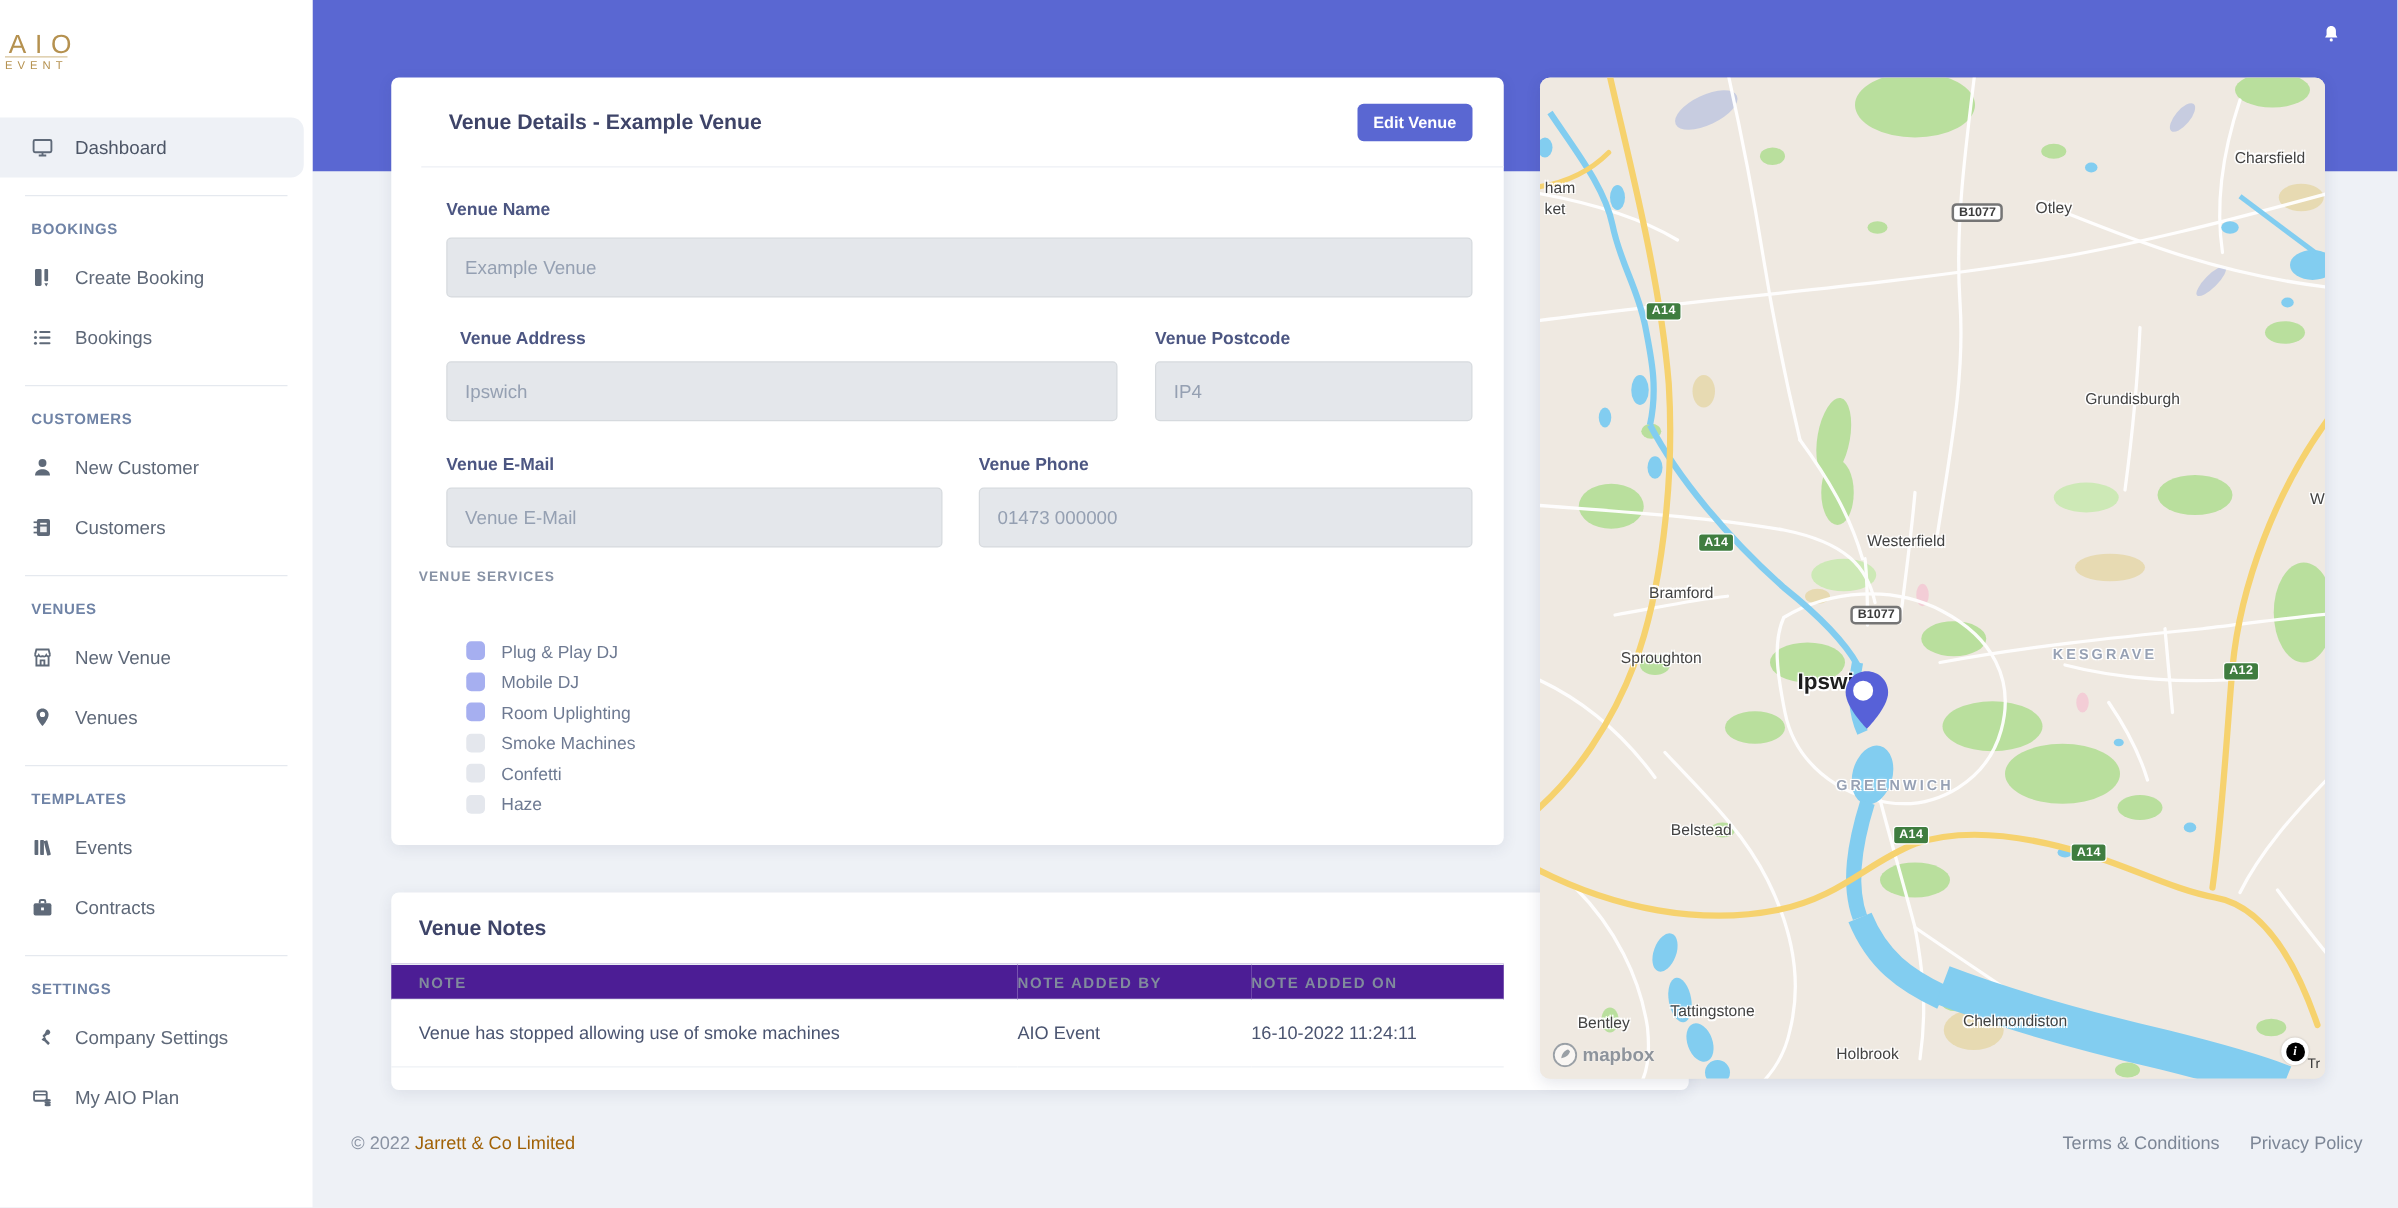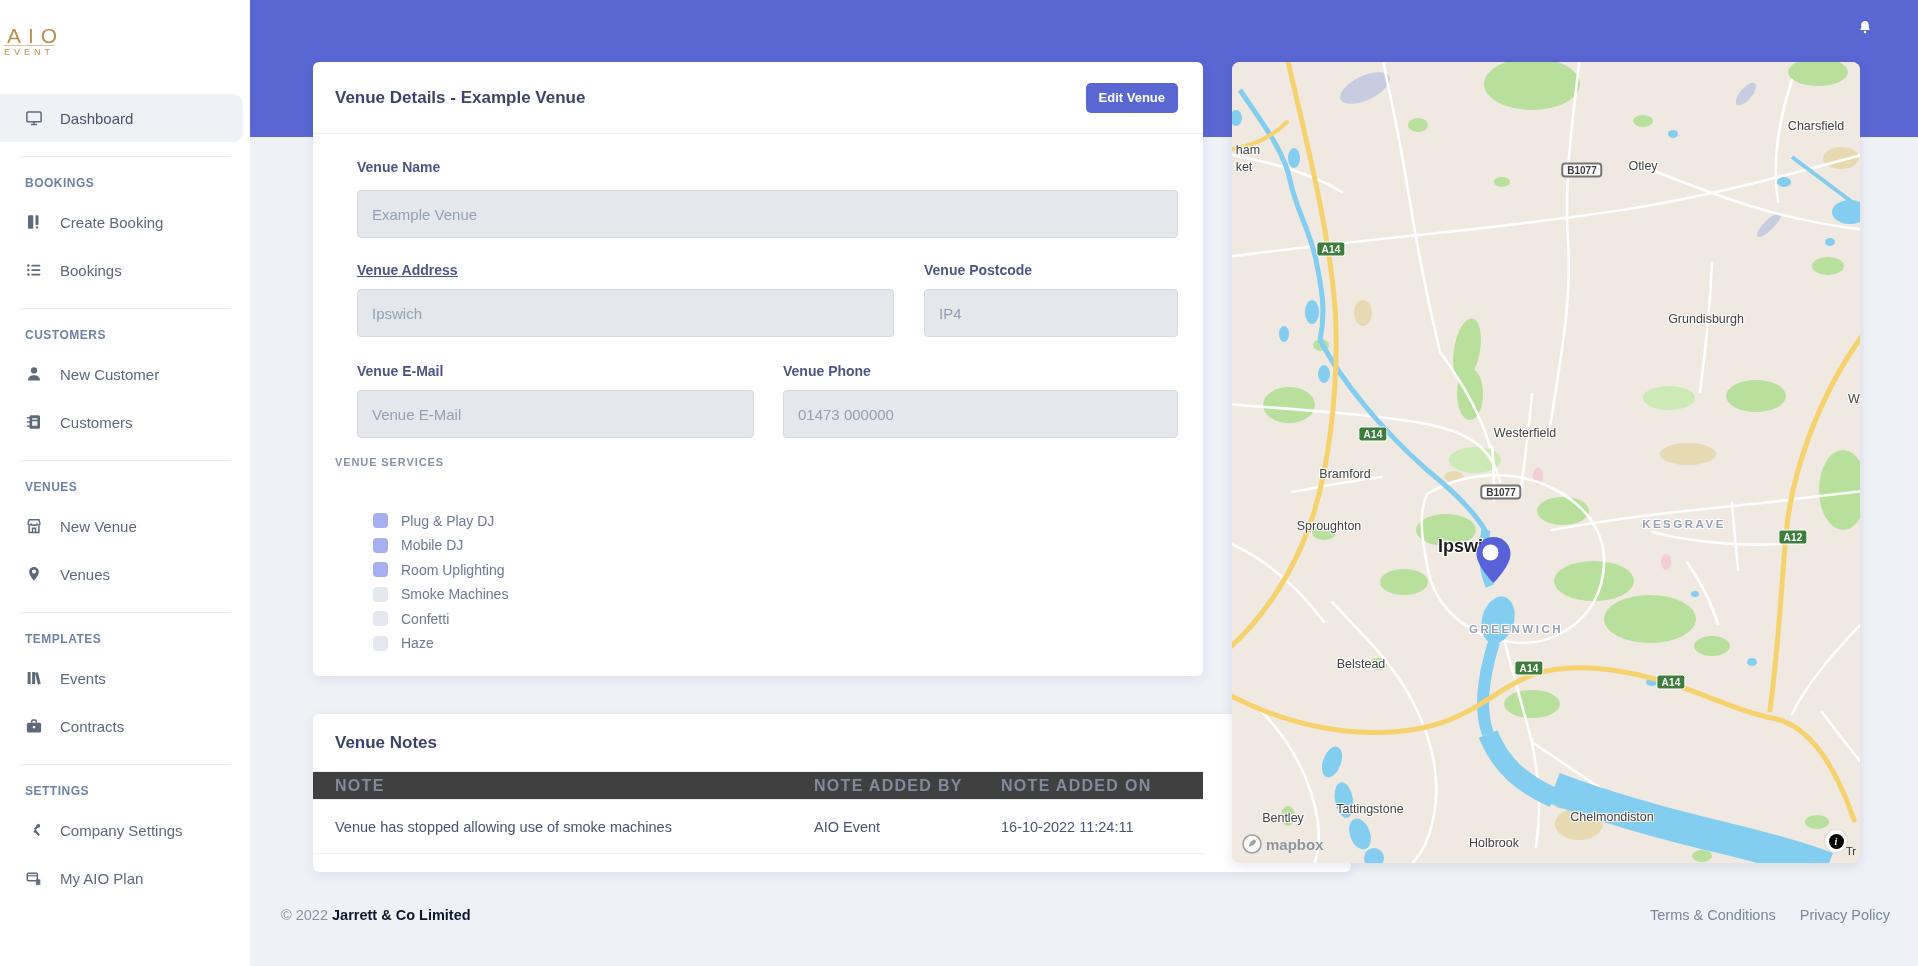--- a/index.html
+++ b/index.html
@@ -19,45 +19,45 @@
   .side-item.active .side-label { color:#4c5566; }
   .side-divider { height:1px; background:#e5e9ef; margin:14px 20px 0 20px; }
   .side-header { margin:19px 0 8px 25px; font-size:12px; font-weight:700; letter-spacing:.5px; color:#6f83a6; }
 
   
   .main { position:absolute; left:250px; top:0; width:1668px; height:966px; }
   .topband { position:absolute; left:0; top:0; width:1668px; height:137px; background:#5a67d2; }
   .bell { position:absolute; left:1606px; top:19px; width:18px; height:20px; cursor:pointer; }
 
   .card { position:absolute; background:#fff; border-radius:6px; box-shadow:0 3px 12px rgba(40,50,90,.09); }
-  .card-head { display:flex; justify-content:space-between; align-items:center; height:72px; padding:0 25px 0 22px; border-bottom:1px solid #edf0f5; }
+  .card-head { display:flex; justify-content:space-between; align-items:center; height:72px; padding:0 25px 0 22px; border-bottom:1px solid #edf0f5;margin-left:24px; }
   .card-title { font-size:17px; font-weight:700; color:#3e4468; }
   .btn { background:#5a67d2; color:#fff; border:none; border-radius:5px; font-size:13px; font-weight:700; padding:0 13px; height:30px; cursor:pointer; font-family:inherit; }
 
   .venue-details { left:63px; top:62px; width:890px; height:614px; }
   .fg-label { position:absolute; font-size:14px; font-weight:700; color:#4c5682; }
   .inp { position:absolute; height:48px; background:#e4e7eb; border:1px solid #d6dade; border-radius:4px; font-size:15px; color:#95a0b2; padding:0 14px; font-family:inherit; }
   .inp::placeholder { color:#95a0b2; opacity:1; }
   .svc-heading { position:absolute; left:22px; top:394px; font-size:11px; font-weight:700; letter-spacing:.9px; color:#8792a5; }
   .svc-list { position:absolute; left:60px; top:451px; display:flex; flex-direction:column; gap:9.6px; }
   .svc-row { display:flex; align-items:center; gap:13px; height:15px; }
   .cb { width:15px; height:15px; border-radius:4px; background:#e4e7ed; flex:none; }
   .cb.checked { background:#a6aff0; }
   .svc-label { font-size:14px; color:#6e7a92; }
 
   .venue-notes { left:63px; top:714px; width:1038px; height:158px; }
   .notes-head { display:flex; justify-content:space-between; align-items:center; height:57px; padding:0 25px 0 22px; }
   .notes-grid { display:grid; grid-template-columns:501px 187px 202px; }
-  .th { height:29px; background:#404040; border-top:1px solid #e9edf3; border-bottom:1px solid #e9edf3; display:flex; align-items:center; font-size:16px; font-weight:700; letter-spacing:1.3px; color:#818b9d; }
+  .th { height:29px; background:#4c1d95; border-top:1px solid #e9edf3; border-bottom:1px solid #e9edf3; display:flex; align-items:center; font-size:12px; font-weight:700; letter-spacing:1.3px; color:#818b9d; }
   .td { height:54px; display:flex; align-items:center; font-size:14.5px; color:#4a5470; border-bottom:1px solid #eef1f5; }
   .c1 { padding-left:22px; }
 
   .footer { position:absolute; left:0; top:901px; width:1668px; height:30px; font-size:14.5px; color:#8a93a3; }
   .foot-left { position:absolute; left:31px; top:6px; }
-  .foot-company { color:#0f172a; font-weight:700; cursor:pointer;text-align:right; }
+  .foot-company { color:#a16207; font-weight:400; cursor:pointer;text-align:right; }
   .foot-links { position:absolute; right:28px; top:6px; display:flex; gap:24px; color:#7c8696; }
   .foot-link { cursor:pointer; }
 
   
   .map-card { position:absolute; left:982px; top:62px; width:628px; height:801px; border-radius:8px; overflow:hidden; background:#efe9e1; box-shadow:0 3px 12px rgba(40,50,90,.12); cursor:grab; }
   .map-svg { position:absolute; left:0; top:0; }
   .m-lbl { position:absolute; transform:translate(-50%,-50%); white-space:nowrap; font-size:12.5px; color:#424242;
            text-shadow:-1px -1px 0 #fff,1px -1px 0 #fff,-1px 1px 0 #fff,1px 1px 0 #fff,0 0 3px #fff; }
   .m-city { font-size:18px; font-weight:700; color:#1e1e1e; }
   .m-area { font-size:11.5px; font-weight:700; letter-spacing:2.5px; color:#97a1b4; }
@@ -225,21 +225,21 @@
 
   <section class="card venue-details">
     <div class="card-head">
       <div class="card-title">Venue Details - Example Venue</div>
       <button class="btn">Edit Venue</button>
     </div>
 
     <div class="fg-label" style="left:44px; top:97px;">Venue Name</div>
     <input class="inp" style="left: 44px; top: 128px; width: 821px;" disabled="" value="Example Venue">
 
-    <div class="fg-label" style="left:44px; top:200px;text-decoration:underline;">Venue Address</div>
+    <div class="fg-label" style="left:55px; top:200px;">Venue Address</div>
     <input class="inp" style="left: 44px; top: 227px; width: 537px;" disabled="" value="Ipswich">
 
     <div class="fg-label" style="left:611px; top:200px;">Venue Postcode</div>
     <input class="inp" style="left: 611px; top: 227px; width: 254px;" disabled="" value="IP4">
 
     <div class="fg-label" style="left:44px; top:301px;">Venue E-Mail</div>
     <input class="inp" style="left: 44px; top: 328px; width: 397px;" disabled="" placeholder="Venue E-Mail">
 
     <div class="fg-label" style="left:470px; top:301px;">Venue Phone</div>
     <input class="inp" style="left: 470px; top: 328px; width: 395px;" disabled="" value="01473 000000">

